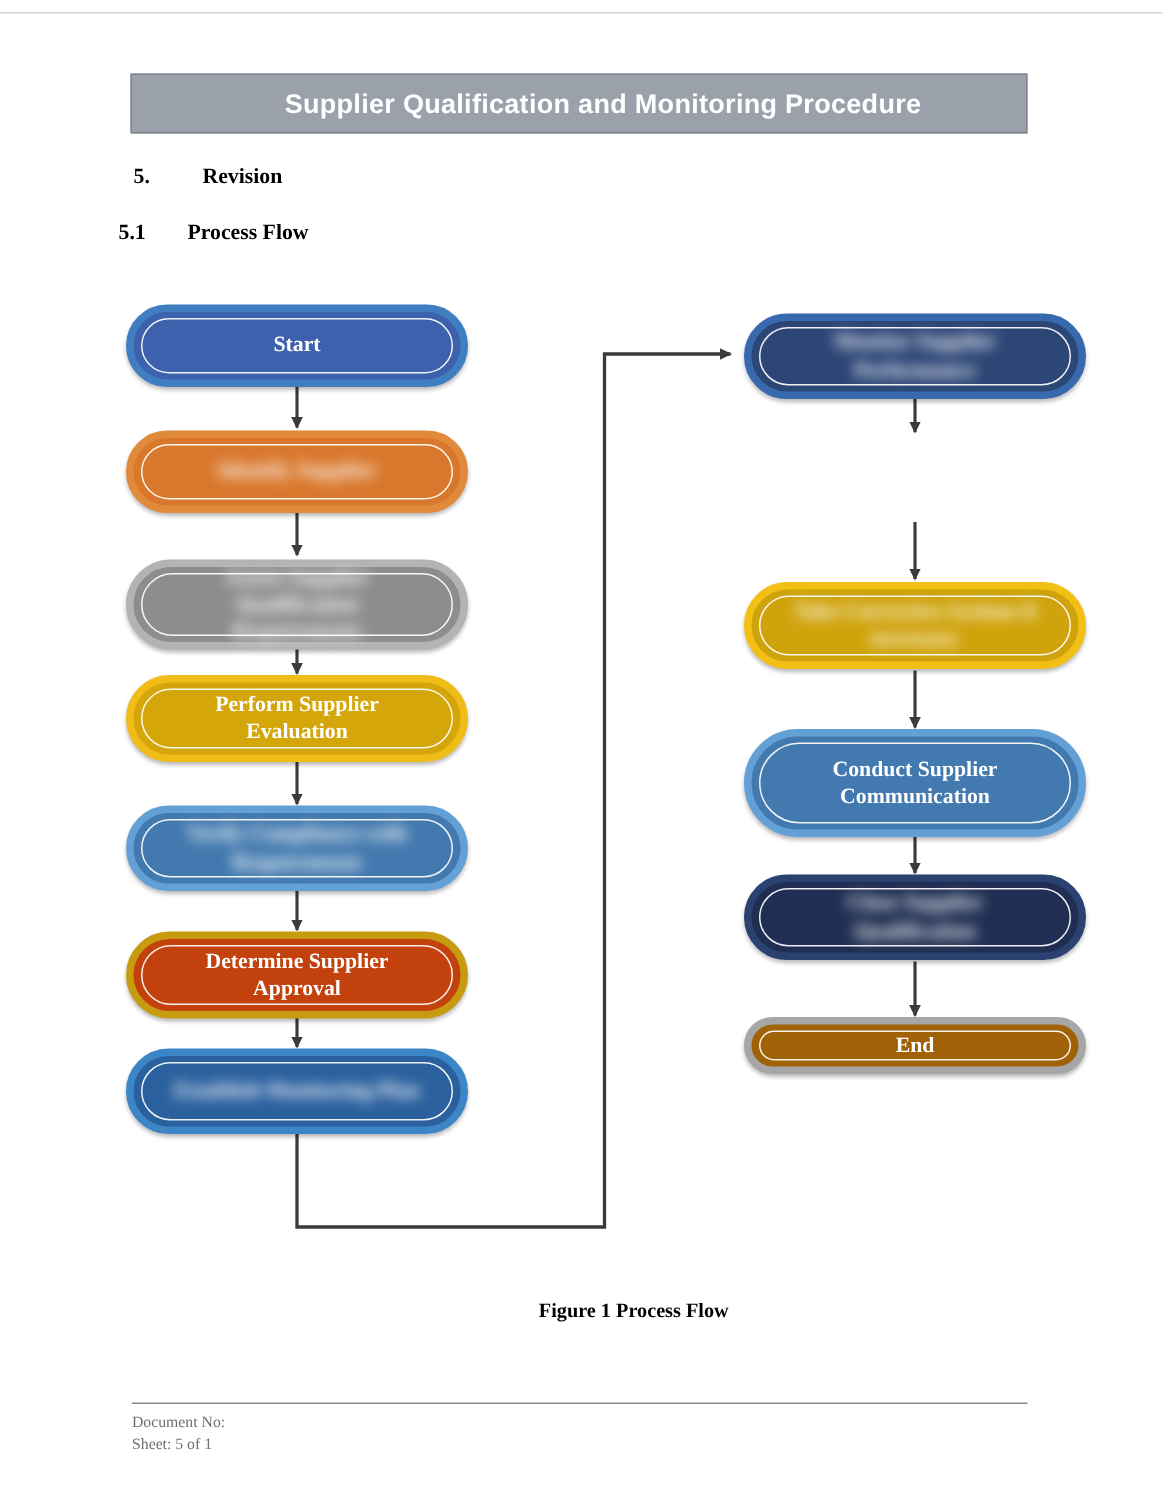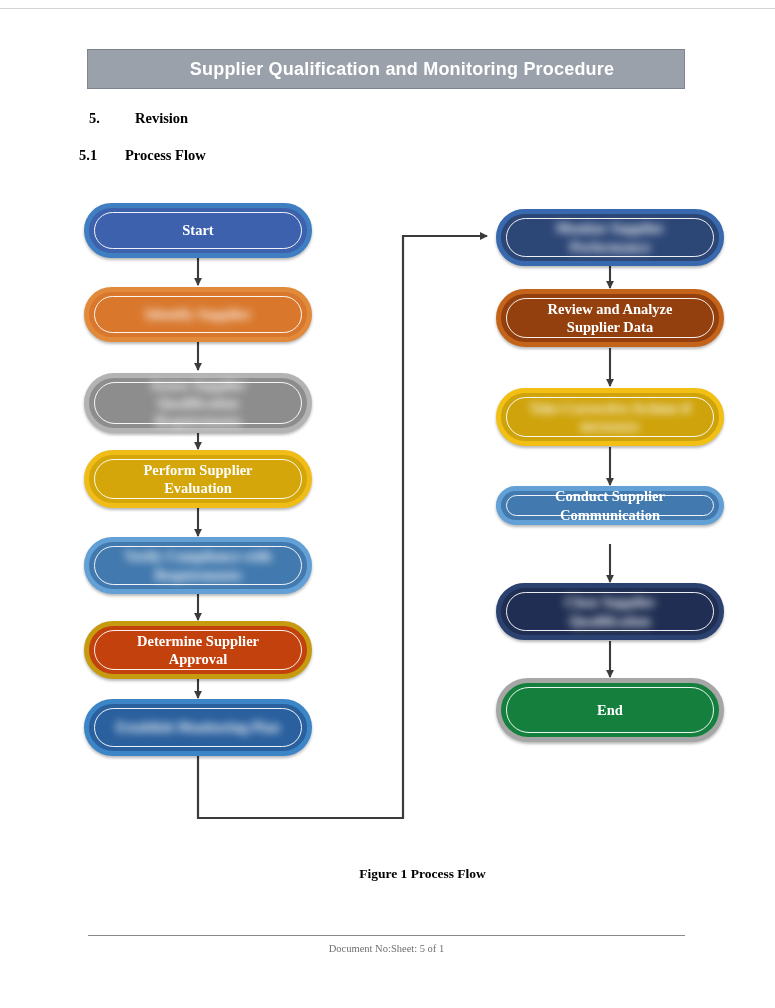--- a/index.html
+++ b/index.html
@@ -130,22 +130,23 @@
   .footer {
     position: absolute;
     left: 88px; top: 941px;
     width: 597px;
     font-size: 10.5px;
     color: #6f6f6f;
     font-family: "Liberation Serif", "DejaVu Serif", serif;
   }
   .footer-row {
     display: flex;
-    justify-content: center;
+    justify-content: space-between;
     line-height: 15px;
+    flex-direction: column;
   }
   .footer-left, .footer-right { white-space: nowrap; }
 </style>
 </head>
 <body style="background: rgb(255, 255, 255);">
 
 <div class="page">
 
   <div class="page-top-rule"></div>
 
@@ -218,37 +219,34 @@
   </div>
 
   <div class="node blurred" id="node-establish-monitoring" style="left: 84px; top: 699px; width: 228px; height: 57px; background: rgb(42, 96, 158); border: 5px solid rgb(60, 134, 199);">
     <span class="label">Establish Monitoring Plan</span>
   </div>
 
   <div class="node blurred" id="node-monitor-performance" style="left: 496px; top: 209px; width: 228px; height: 57px; background: rgb(44, 70, 118); border: 5px solid rgb(56, 104, 173);">
     <span class="label">Monitor Supplier Performance</span>
   </div>
 
-  <div class="node" id="node-review-analyze" style="left: 496px; top: 289px; width: 228px; height: 58px; background: rgb(147, 64, 14); border: 5px solid rgb(196, 100, 27);">
-    <span class="label">Review and Analyze Supplier Data</span>
-  </div>
 
   <div class="node blurred" id="node-corrective-actions" style="left: 496px; top: 388px; width: 228px; height: 58px; background: rgb(207, 163, 11); border: 5px solid rgb(242, 192, 21);">
     <span class="label">Take Corrective Actions if necessary</span>
   </div>
 
-  <div class="node" id="node-conduct-communication" style="left: 496px; top: 486px; width: 228px; height: 39px; background: rgb(66, 121, 174); border: 5px solid rgb(99, 160, 214);">
+  <div class="node" id="node-conduct-communication" style="left: 496px; top: 486px; width: 228px; height: 72px; background: rgb(66, 121, 174); border: 5px solid rgb(99, 160, 214);">
     <span class="label">Conduct Supplier Communication</span>
   </div>
 
   <div class="node blurred" id="node-close-qualification" style="left: 496px; top: 583px; width: 228px; height: 57px; background: rgb(31, 46, 82); border: 5px solid rgb(43, 65, 112);">
     <span class="label">Close Supplier Qualification</span>
   </div>
 
-  <div class="node" id="node-end" style="left: 496px; top: 678px; width: 228px; height: 64px; background: #15803d; border: 5px solid rgb(166, 166, 166);">
+  <div class="node" id="node-end" style="left: 496px; top: 678px; width: 228px; height: 38px; background: #a16207; border: 5px solid rgb(166, 166, 166);">
     <span class="label">End</span>
   </div>
 
   <div class="figure-caption">Figure 1 Process Flow</div>
 
   <div class="footer-rule"></div>
   <div class="footer" style="color: rgb(111, 111, 111);">
     <div class="footer-row">
       <span class="footer-left">Document No:</span>
       <span class="footer-right">Sheet: 5 of 1</span>

